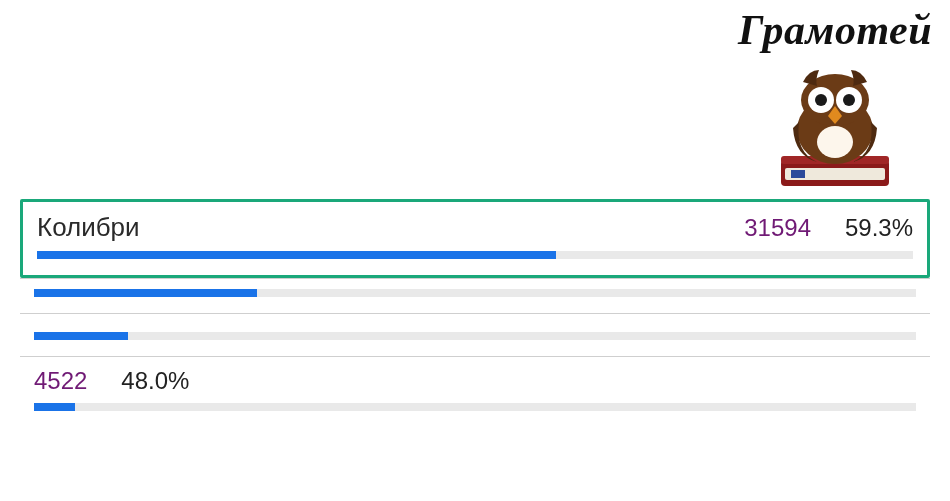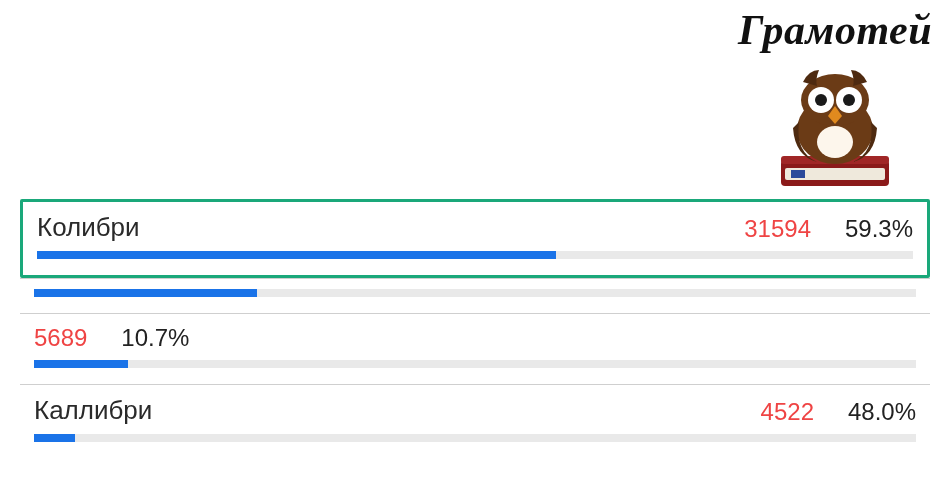--- a/index.html
+++ b/index.html
@@ -50,36 +50,36 @@
     padding: 10px 14px 16px 14px;
     border-top: 1px solid #cfcfcf;
   }
   .option.correct {
     border: 3px solid #1aa87a;
     border-radius: 2px;
     margin-top: -1px;
   }
   .option-row {
     display: flex;
-    align-items: flex-end;
+    align-items: center;
     justify-content: space-between;
     margin-bottom: 8px;
   }
   .option-label {
     font-size: 26px;
     color: #2a2a2a;
   }
   .option-meta {
     display: flex;
     align-items: baseline;
     gap: 28px;
   }
   .option-count {
     font-size: 24px;
-    color: #ef4444;
+    color: #701a75;
   }
   .option-pct {
     font-size: 24px;
     color: #222;
     min-width: 74px;
     text-align: right;
   }
   .bar-track {
     position: relative;
     height: 8px;
@@ -144,33 +144,28 @@
     </div>
 
     <div class="option">
       <div class="bar-track">
         <div class="bar-fill" style="width:25.3%"></div>
       </div>
     </div>
 
     <div class="option">
       <div class="option-row">
-        <span class="option-meta">
-          <span class="option-count">5689</span>
-          <span class="option-pct">10.7%</span>
-        </span>
       </div>
       <div class="bar-track">
         <div class="bar-fill" style="width:10.7%"></div>
       </div>
     </div>
 
     <div class="option">
       <div class="option-row">
-        <span class="option-label">Каллибри</span>
         <span class="option-meta">
           <span class="option-count">4522</span>
           <span class="option-pct">48.0%</span>
         </span>
       </div>
       <div class="bar-track">
         <div class="bar-fill" style="width:4.7%"></div>
       </div>
     </div>
 

